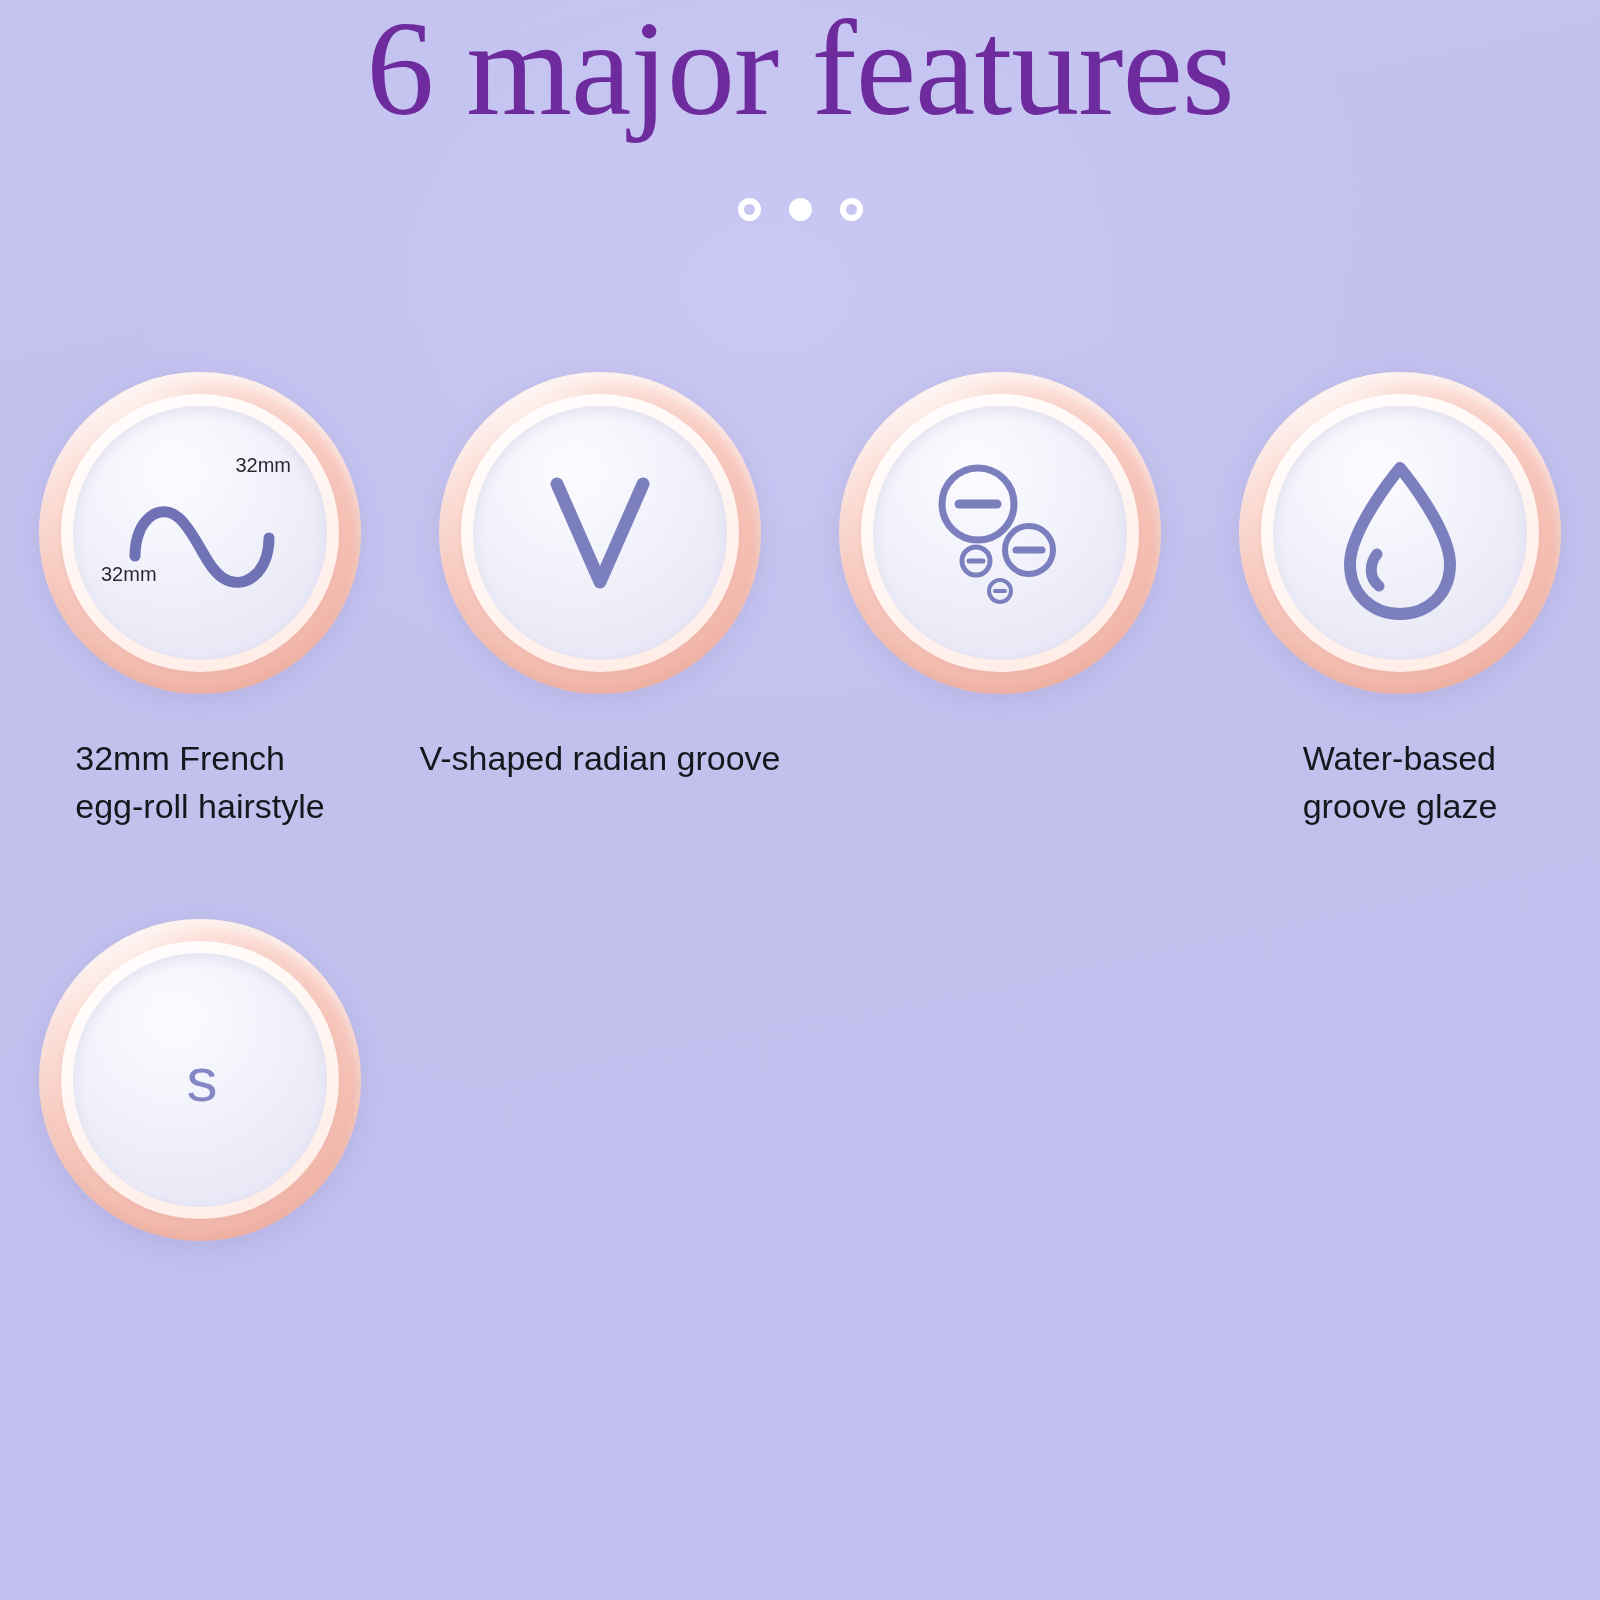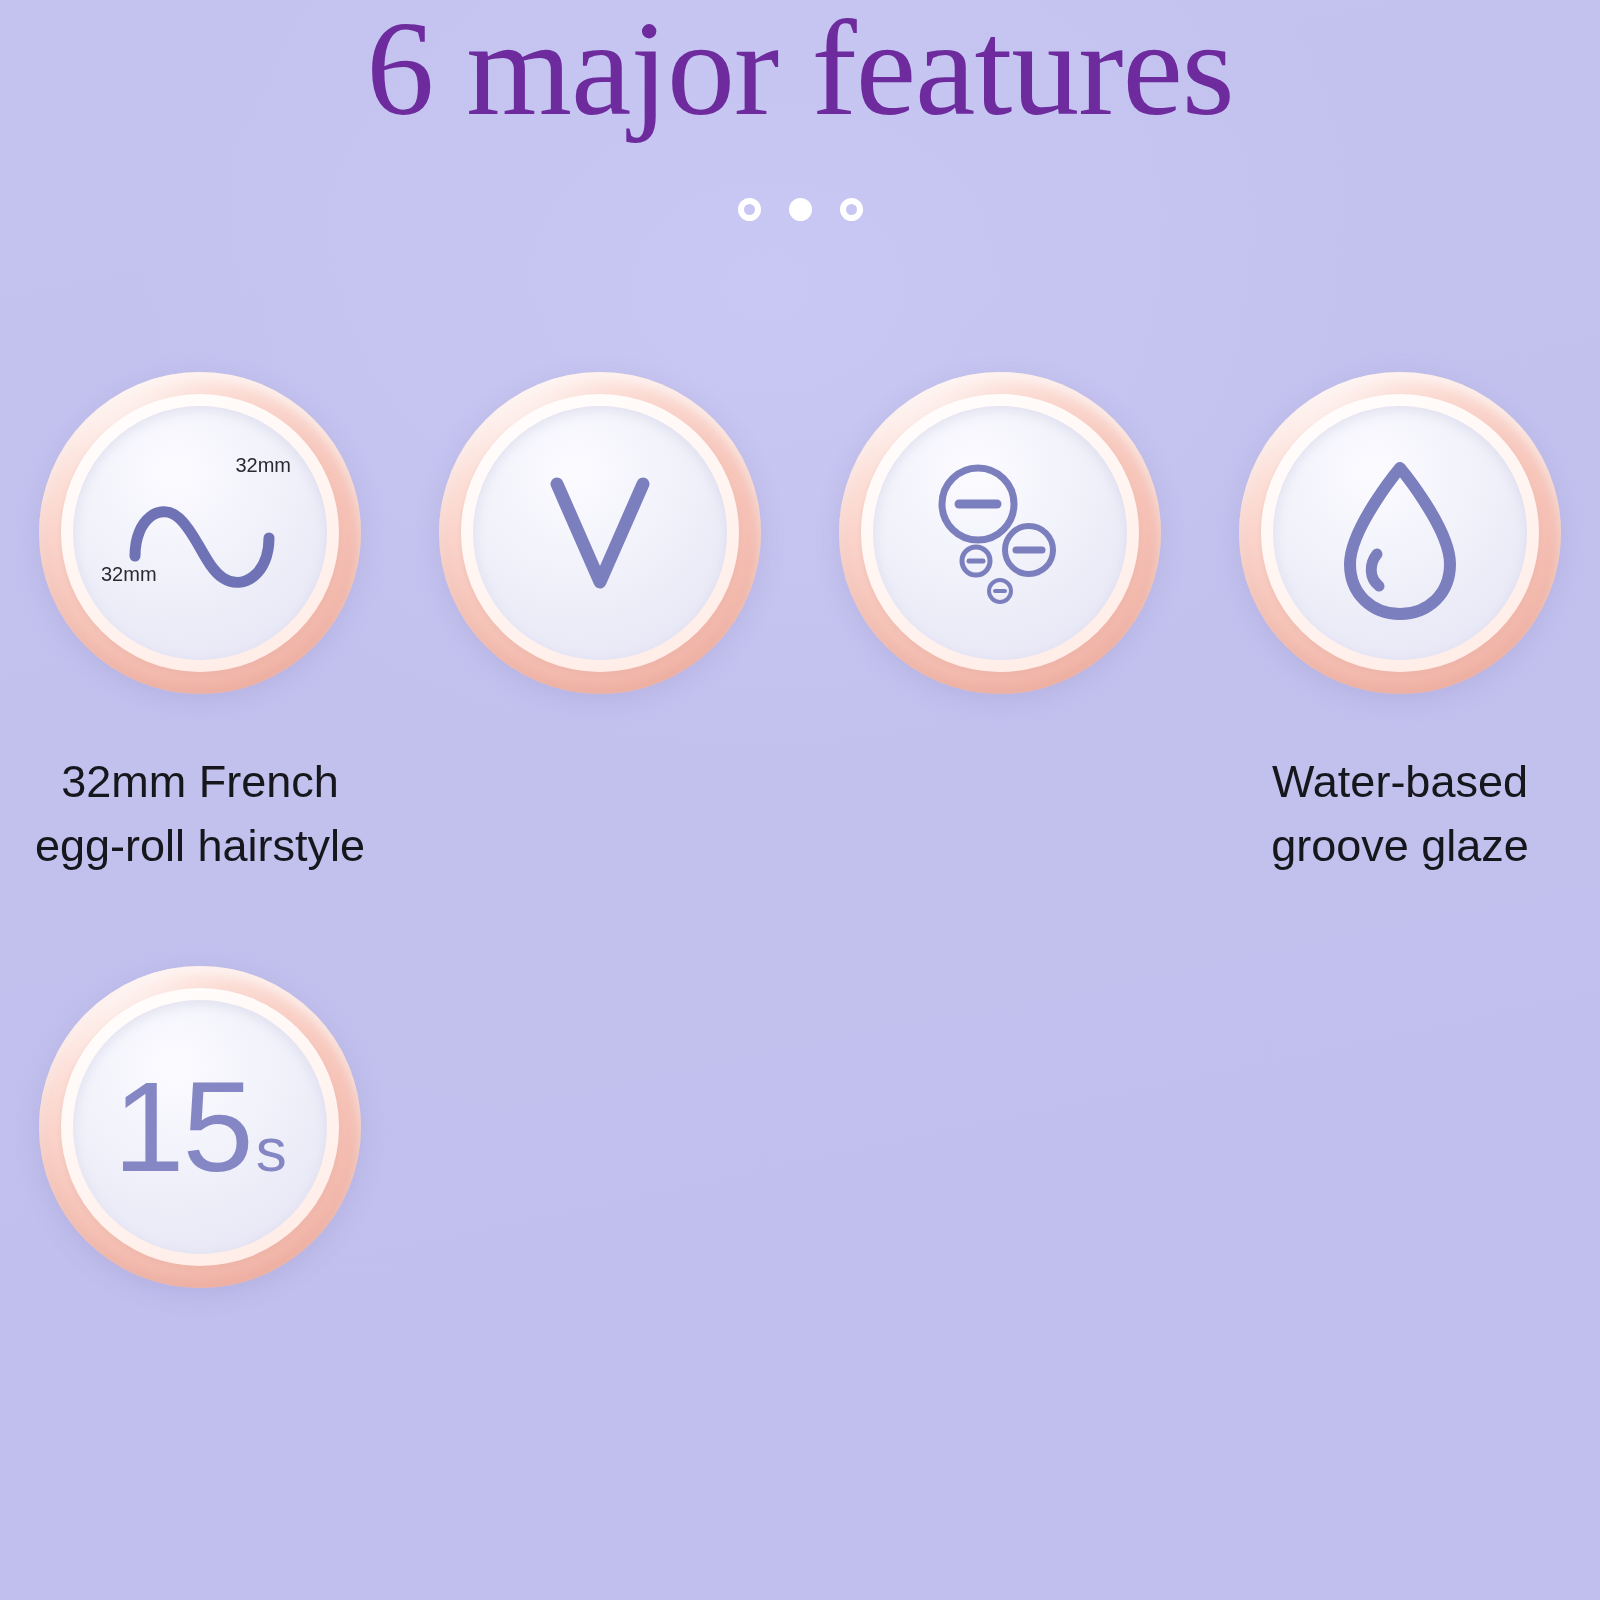--- a/index.html
+++ b/index.html
@@ -141,24 +141,23 @@
   .fifteen .unit {
     font-family: "Liberation Sans", sans-serif;
     font-size: 62px;
     font-weight: 400;
     line-height: 1;
     margin-left: 4px;
   }
 
   
   .caption {
-    margin-top: 56px;
-    text-align: center;
+    margin-top: 40px;
     color: #16161d;
-    font-size: 45px;
+    font-size: 34px;
     line-height: 1.42;
     font-weight: 400;
     max-width: 520px;
     white-space: pre-line;
   }
   .cell.wide .caption { max-width: 560px; }
 </style>
 </head>
 <body>
 
@@ -189,20 +188,21 @@
   </div>
 
   <div class="cell wide">
     <div class="badge">
       <div class="badge-inner">
         <svg class="glyph" viewBox="0 0 254 254">
           <path d="M84 78 L127 176 L170 78" fill="none" stroke="#7b7fbd" stroke-width="13" stroke-linecap="round" stroke-linejoin="round"></path>
         </svg>
       </div>
     </div>
+    <div class="caption">V-shaped radian groove</div>
   </div>
 
   <div class="cell">
     <div class="badge">
       <div class="badge-inner">
         <svg class="glyph" viewBox="0 0 254 254">
           <g fill="none" stroke="#7b7fbd" stroke-linecap="round">
             <circle cx="105" cy="98" r="36" stroke-width="7"></circle>
             <line x1="86" y1="98" x2="124" y2="98" stroke-width="9"></line>
             <circle cx="156" cy="144" r="24" stroke-width="6"></circle>
@@ -228,20 +228,19 @@
     </div>
     <div class="caption">Water-based
 groove glaze</div>
   </div>
 
 
   <div class="cell">
     <div class="badge">
       <div class="badge-inner">
         <div class="fifteen">
-          <span class="num">15</span>
           <span class="unit">s</span>
         </div>
       </div>
     </div>
   </div>
 
 </div>
 
 </body></html>

